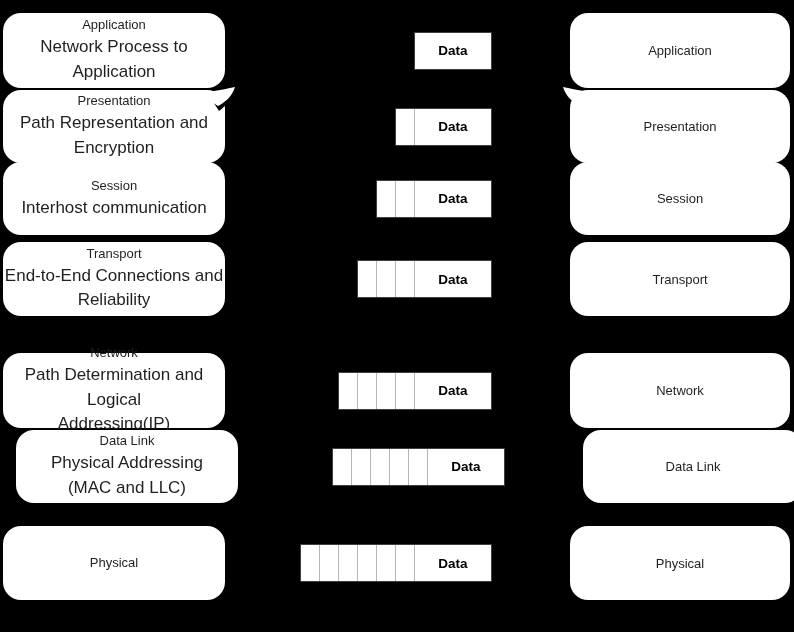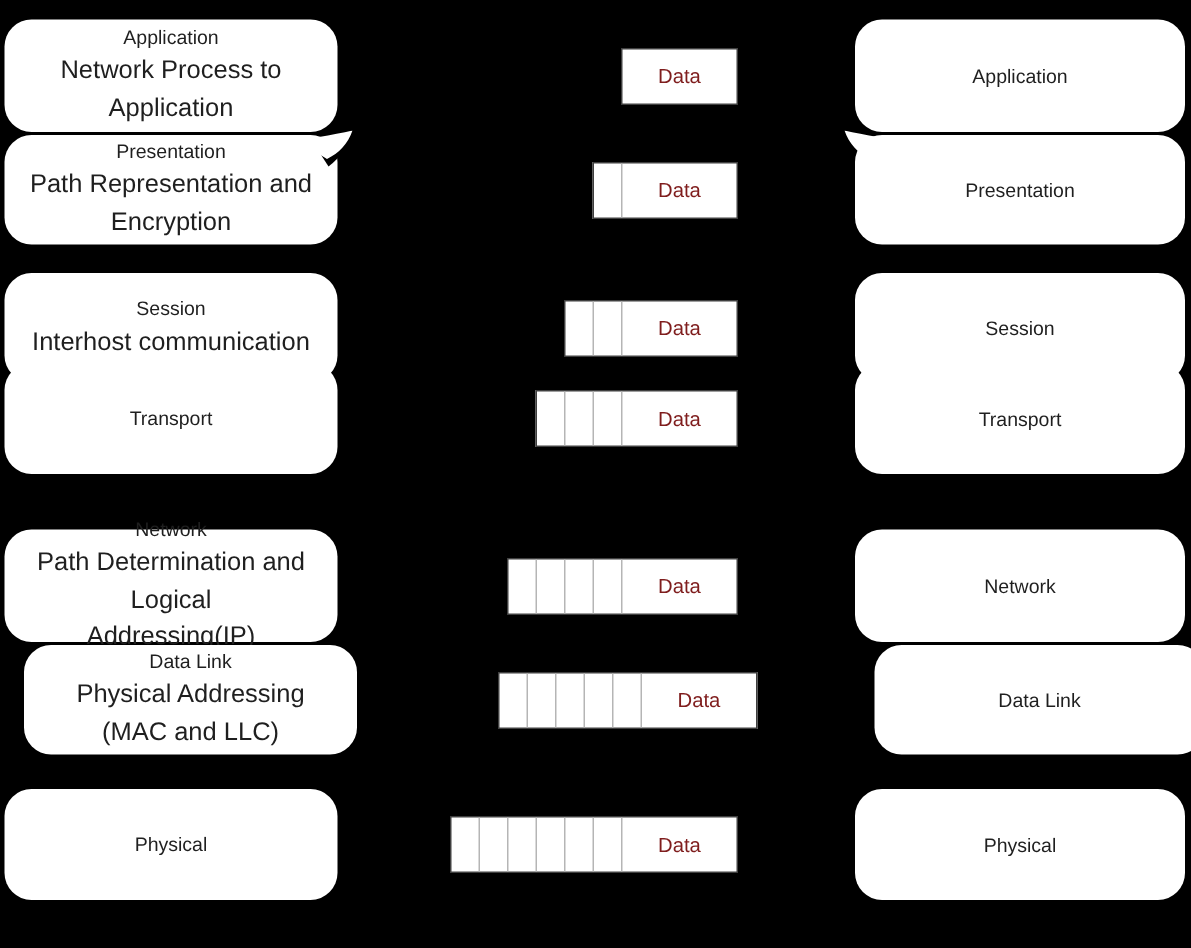--- a/index.html
+++ b/index.html
@@ -17,21 +17,21 @@
   .ltitle{font-size:13px;line-height:1.45;}
   .ldesc{font-size:17px;line-height:1.45;white-space:pre-line;}
   .mbox{
     position:absolute;top:50%;transform:translateY(-50%);height:38px;
     background:#ffffff;border:1px solid #3f3f3f;box-sizing:border-box;
     display:flex;align-items:stretch;
   }
   .seg{width:18px;flex:none;border-right:1px solid #b5b5b5;}
   .mlabel{
     flex:1;display:flex;align-items:center;justify-content:center;
-    font-size:13.5px;color:#7f1d1d;
+    font-size:13.5px;color:#000000;font-weight:bold;
   }
   .rbox{
     position:absolute;left:570px;width:220px;top:0;bottom:0;
     background:#ffffff;border-radius:18px;
     display:flex;align-items:center;justify-content:center;
     font-size:13px;color:#1f1f1f;
   }
   .tail{position:absolute;width:48px;height:28px;pointer-events:none;}
 </style>
 </head>
@@ -68,38 +68,40 @@
     </svg>
     <div class="mbox" style="left:395px;width:97px;">
       <div class="seg"></div>
         <div class="mlabel">Data</div>
     </div>
     <div class="rbox">
       <span>Presentation</span>
     </div>
   </div>
 
-  <div class="row" style="top:182px;height:73px;">
+  <div class="row" style="top:162px;height:73px;">
     <div class="lbox">
       <div class="ltitle">Session</div>
       <div class="ldesc">Interhost communication</div>
     </div>
     <div class="mbox" style="left:376px;width:116px;">
       <div class="seg"></div>
         <div class="seg"></div>
         <div class="mlabel">Data</div>
     </div>
     <div class="rbox">
       <span>Session</span>
     </div>
   </div>
 
   <div class="row" style="top:242px;height:74px;">
     <div class="lbox">
       <div class="ltitle">Transport</div>
+      <div class="ldesc">End-to-End Connections and
+Reliability</div>
     </div>
     <div class="mbox" style="left:357px;width:135px;">
       <div class="seg"></div>
         <div class="seg"></div>
         <div class="seg"></div>
         <div class="mlabel">Data</div>
     </div>
     <div class="rbox">
       <span>Transport</span>
     </div>

